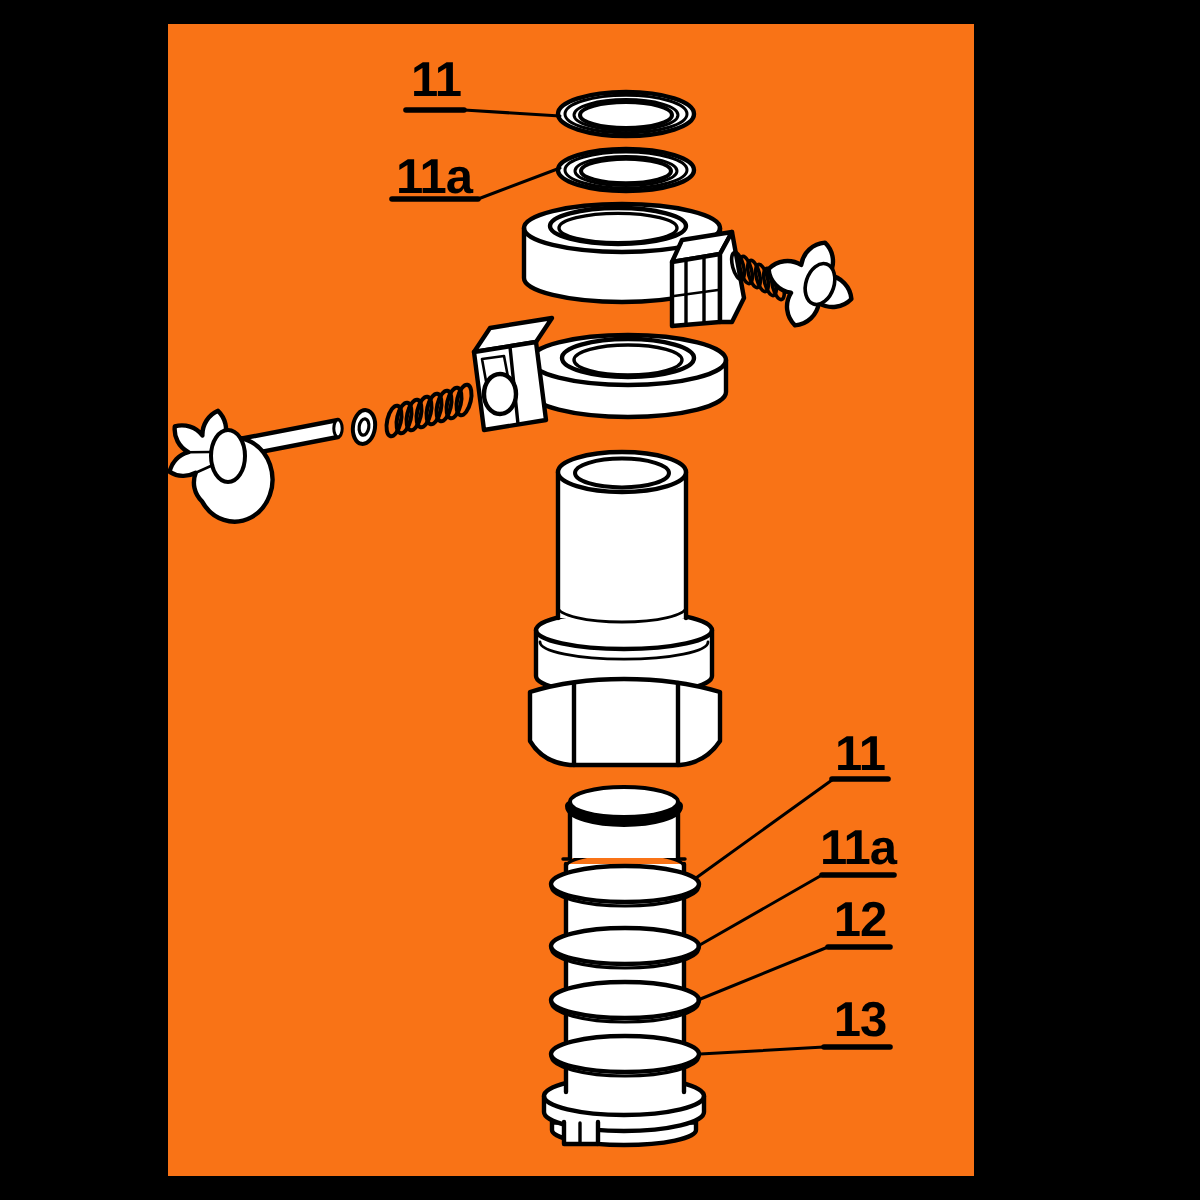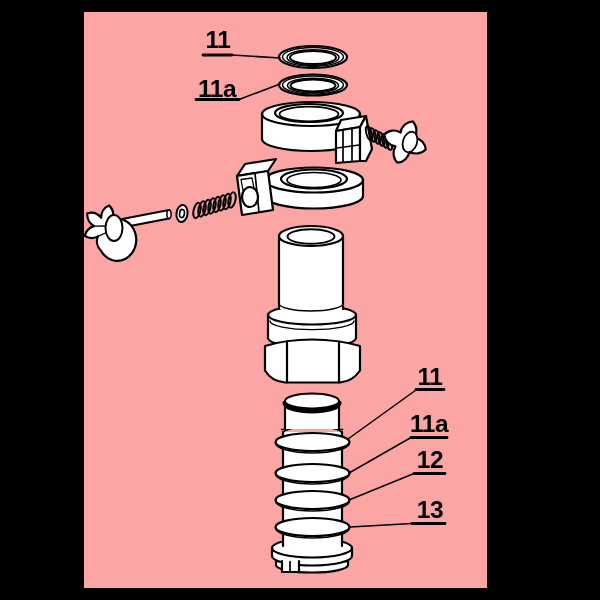--- a/index.html
+++ b/index.html
@@ -7,21 +7,21 @@
     width:600px;height:600px;
     background:#000;
     position:relative;
     overflow:hidden;
     font-family:"Liberation Sans",sans-serif;
   }
   .paper{
     position:absolute;
     left:84px;top:12px;
     width:403px;height:576px;
-    background:#fca5a5;
+    background:#f97316;
   }
   svg{display:block;}
   .label{
     font-family:"Liberation Sans",sans-serif;
     font-weight:bold;
     font-size:24.5px;
     letter-spacing:-0.5px;
     fill:#000;
   }
 </style>

